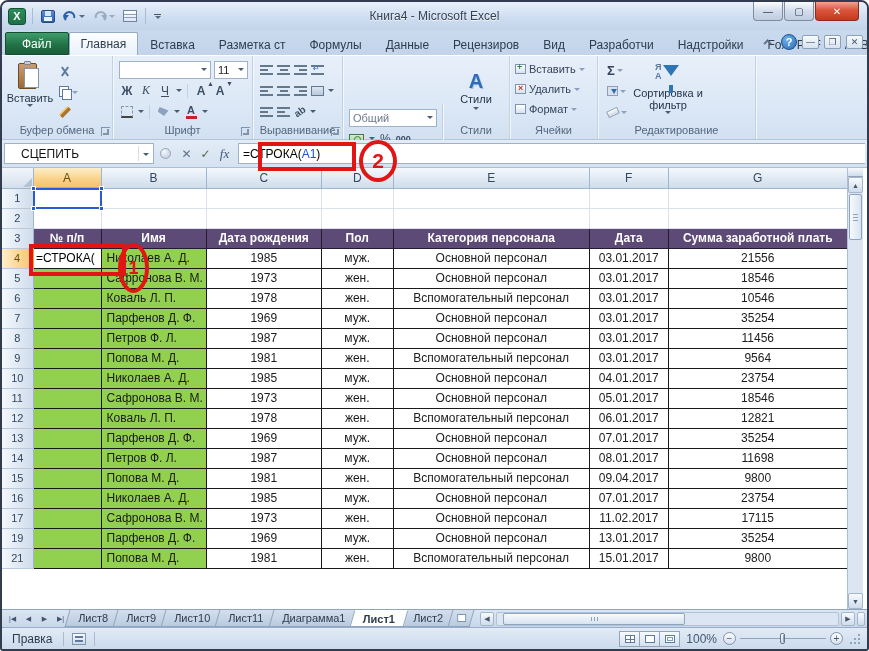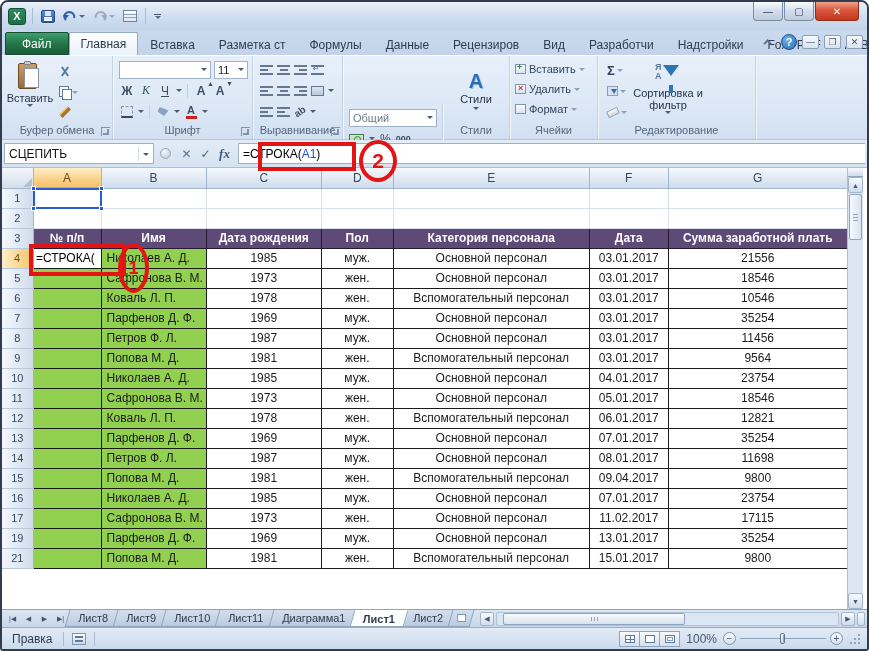--- a/index.html
+++ b/index.html
@@ -117,26 +117,26 @@
   .sort-ic { position:relative; width:26px; height:24px; }
   .sort-ic .ya { position:absolute; left:0; top:0; font-size:9px; font-weight:bold; color:#5b7a9e; line-height:9px; }
   .sort-ic .funnel { position:absolute; right:2px; top:2px; width:0; height:0; border-left:8px solid transparent; border-right:8px solid transparent; border-top:11px solid #2e75b6; }
   .sort-ic .funnel::after { content:""; position:absolute; left:-2px; top:9px; width:4px; height:8px; background:#2e75b6; }
   .bino-ic { position:relative; width:28px; height:22px; }
   .bino-ic::before,.bino-ic::after { content:""; position:absolute; top:4px; width:12px; height:14px; background:radial-gradient(circle at 35% 30%,#7f9fd0,#27408b); border:1px solid #1c2f66; border-radius:4px; }
   .bino-ic::before { left:0; } .bino-ic::after { right:0; }
 
   
   .formulabar { position:absolute; left:0; top:138px; width:865px; height:28px; background:linear-gradient(#e3ecf7,#d5e2f1); border-bottom:1px solid #aebfd4; display:flex; align-items:center; padding:0 2px; }
-  .namebox { width:150px; height:21px; background:#fff; border:1px solid #9fb1c7; display:flex; align-items:center; font-size:12px; color:#111; padding-left:4px; position:relative; }
+  .namebox { width:150px; height:21px; background:#fff; border:1px solid #9fb1c7; display:flex; align-items:center; font-size:12px; color:#111; padding-left:16px; position:relative; }
   .namebox .dd { position:absolute; right:4px; top:9px; }
   .namebox .sep { position:absolute; right:14px; top:2px; bottom:2px; width:1px; background:#d4dde8; }
   .fb-circle { width:11px; height:11px; border-radius:50%; background:radial-gradient(circle at 35% 30%,#f6f9fc,#b9c6d6); border:1px solid #93a5ba; margin:0 6px; }
   .fb-btn { width:19px; height:20px; display:flex; align-items:center; justify-content:center; font-size:12px; color:#5f7189; }
-  .fb-fx { font-family:"Liberation Serif","DejaVu Serif",serif; font-style:italic; font-weight:bold; color:#3e5a7e; font-size:13px;text-align:center; }
+  .fb-fx { font-family:"Liberation Serif","DejaVu Serif",serif; font-style:italic; font-weight:normal; color:#3e5a7e; font-size:13px;text-align:center; }
   .fb-input { flex:1; height:21px; background:#fff; border:1px solid #9fb1c7; border-right:none; margin-left:4px; display:flex; align-items:center; font-size:12px; color:#000; padding-left:4px; }
   .fref { color:#1f4fd8; }
 
   
   .gridarea { position:absolute; left:0; top:166px; width:865px; height:441px; background:#fff; }
   table.grid { border-collapse:collapse; table-layout:fixed; }
   .grid th,.grid td { height:20px; padding:0 3px; font-size:12px; overflow:hidden; white-space:nowrap; font-weight:normal; }
   .grid th.corner { background:linear-gradient(#f2f6fb,#d4dfec); border-right:1px solid #9eb6ce; border-bottom:1px solid #9eb6ce; position:relative; }
   .grid th.corner i { position:absolute; right:1px; bottom:1px; width:0; height:0; border-left:9px solid transparent; border-bottom:9px solid #b3c2d4; }
   .grid th.ch { background:linear-gradient(#f4f8fc,#dde7f2 60%,#cfdcea); border-right:1px solid #9eb6ce; border-bottom:1px solid #9eb6ce; color:#33475f; text-align:center; }
@@ -239,20 +239,21 @@
       </div>
       <div class="ic-btn">
           <span class="ic-tbl"></span>
         </div>
       <div class="qat-sep"></div>
       <div class="qat-more">
           <i></i>
           <span class="dd-sm" style="margin:0"></span>
         </div>
     </div>
+    <div class="title-text">Книга4  -  Microsoft Excel</div>
     <div class="winbtns">
       <div class="winbtn">—</div>
       <div class="winbtn">▢</div>
       <div class="winbtn close">✕</div>
     </div>
   </div>
 
   <div class="tabstrip">
     <div id="ribbon-tabs" style="display:flex;align-items:flex-end;padding-left:3px;">
         <div class="ribbon-tab file">Файл</div>

